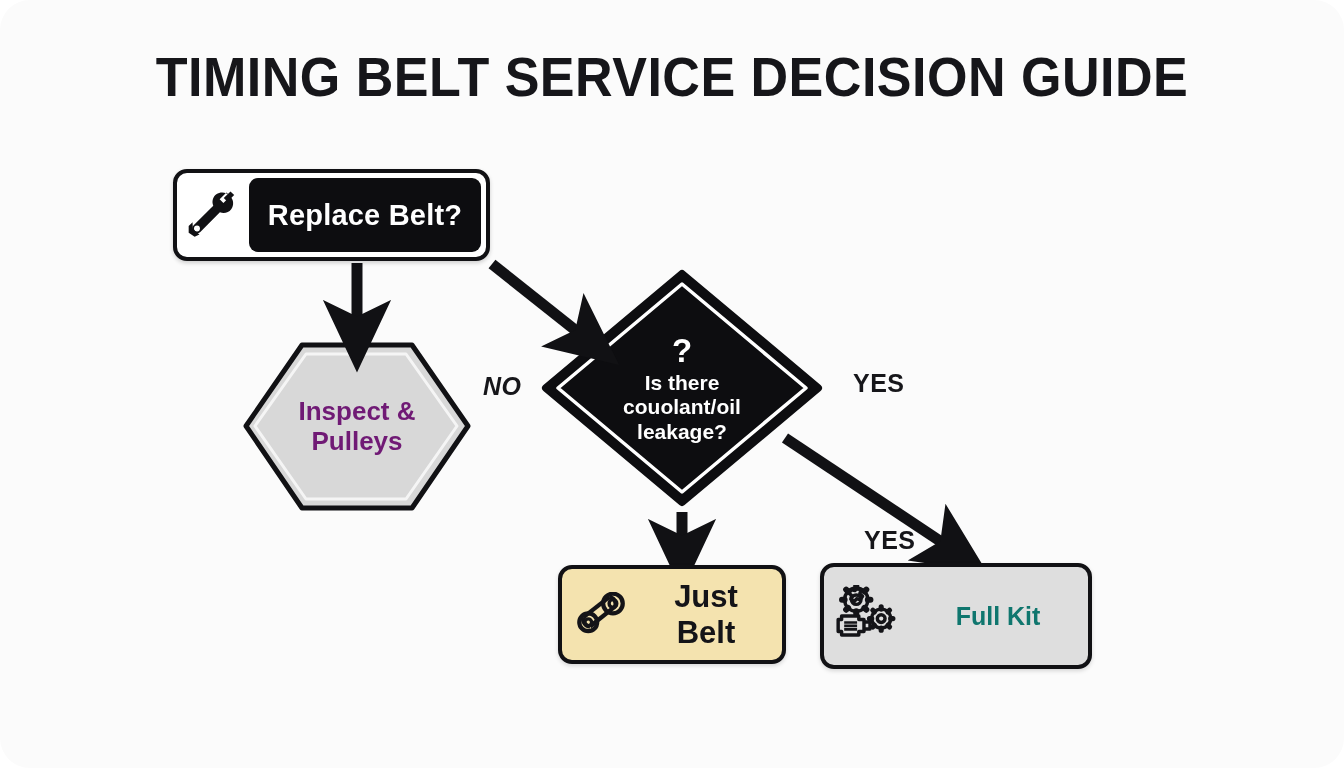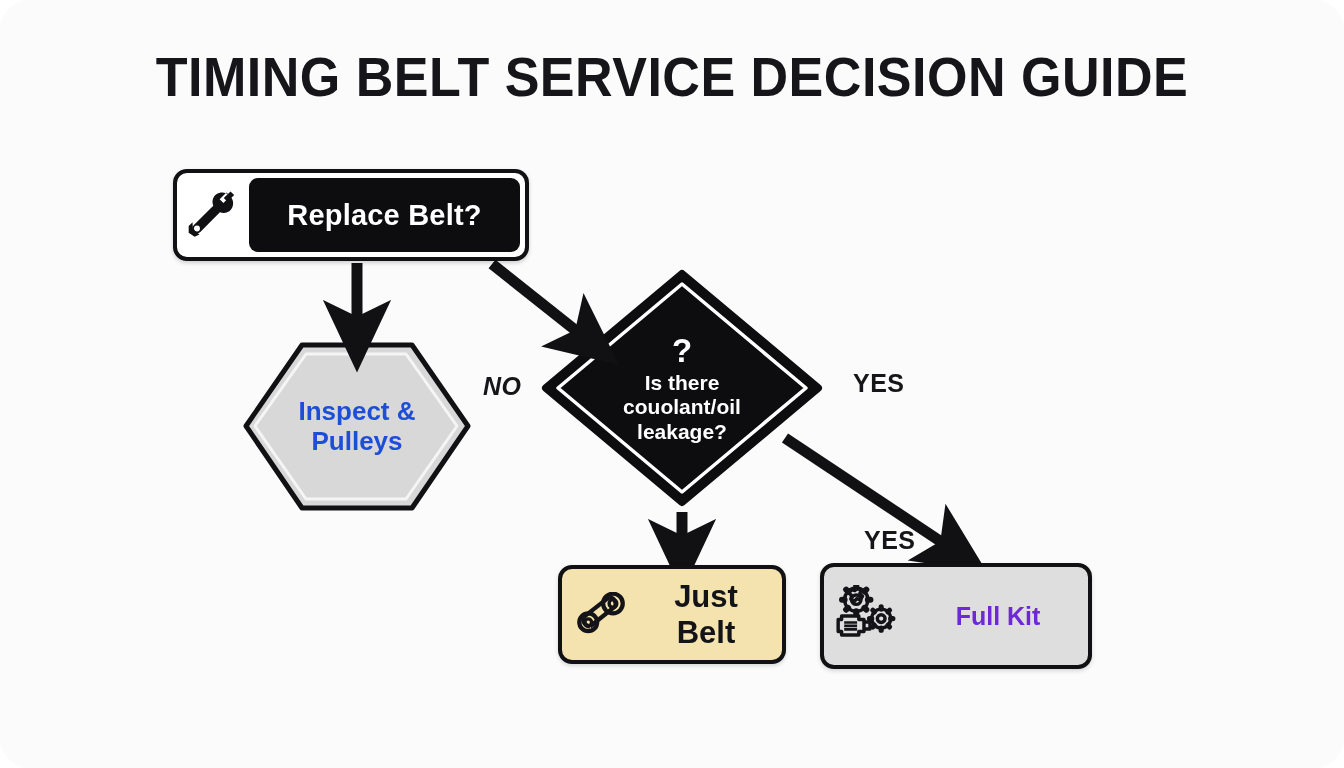--- a/index.html
+++ b/index.html
@@ -48,21 +48,21 @@
     font-weight: 700;
     line-height: 1.12;
     text-align: center;
   }
 
   
   #node-replace-belt {
     position: absolute;
     left: 173px;
     top: 169px;
-    width: 356px;
+    width: 317px;
     height: 92px;
     background: #ffffff;
     border: 4px solid #111114;
     border-radius: 14px;
     box-sizing: border-box;
     display: flex;
     align-items: center;
     box-shadow: 0 2px 4px rgba(0,0,0,0.18);
   }
   #node-replace-belt .wrench-slot {
@@ -99,21 +99,21 @@
     height: 163px;
   }
   #node-inspect .hex-text {
     position: absolute;
     left: 0; top: 0;
     width: 222px; height: 163px;
     display: flex;
     align-items: center;
     justify-content: center;
     font-size: 26px;
-    color: #1d4ed8;
+    color: #701a75;
   }
 
   
   #node-diamond-text {
     position: absolute;
     left: 568px;
     top: 300px;
     width: 228px;
     height: 178px;
     display: flex;
@@ -187,21 +187,21 @@
     align-items: center;
     justify-content: center;
   }
   #node-full-kit .lbl {
     flex: 1 1 auto;
     text-align: center;
     padding-right: 8px;
     font-size: 25px;
     font-weight: 700;
     line-height: 1.16;
-    color: #6d28d9;
+    color: #0f766e;
     white-space: pre-line;
   }
 
   
   .edge-label {
     position: absolute;
     font-family: "Liberation Sans", sans-serif;
     font-weight: 700;
     font-size: 25px;
     color: #16161a;

